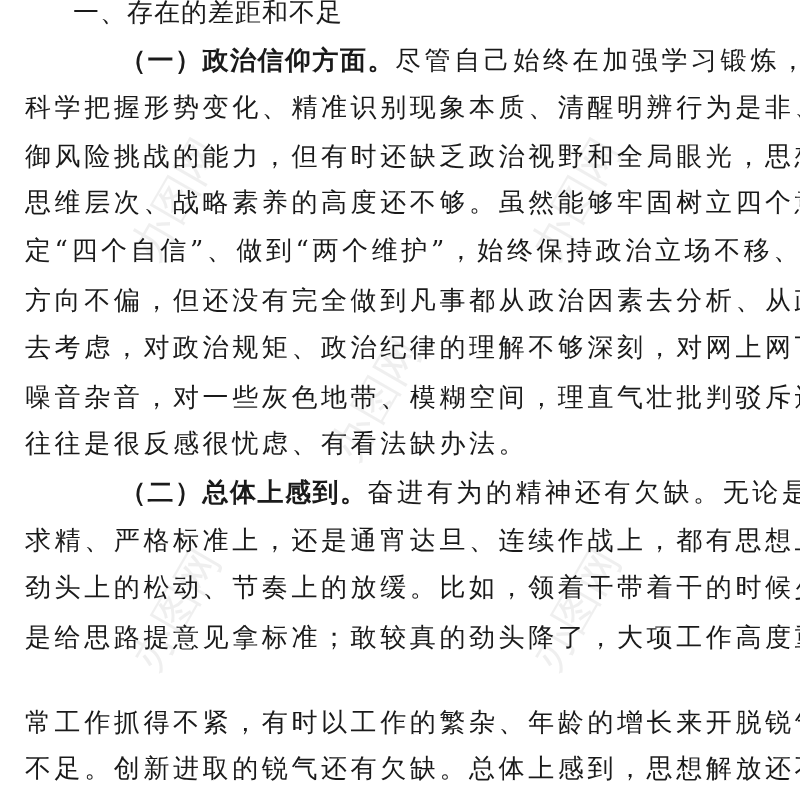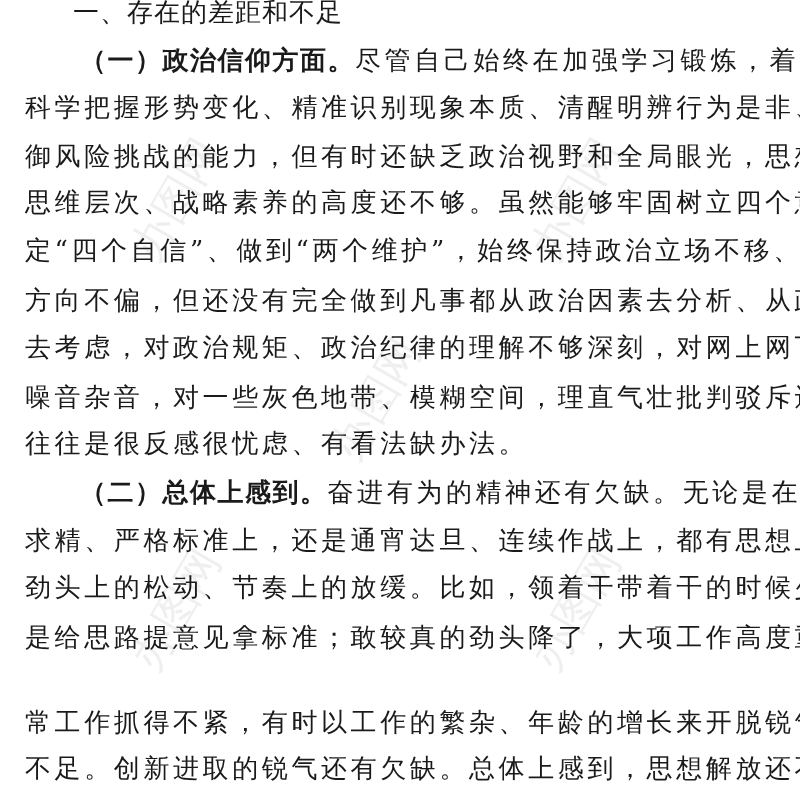--- a/index.html
+++ b/index.html
@@ -10,21 +10,21 @@
   .line {
     position:absolute; left:25px; width:760px; height:48px;
     font-size:26px; line-height:48px; white-space:nowrap; letter-spacing:3.6px;
     font-family: "DejaVu Serif", serif; font-weight:300;
   }
   .heading {
     position:absolute; left:73px; top:-12px; font-size:26px; line-height:48px;
     white-space:nowrap; letter-spacing:1px; font-family:"DejaVu Sans", sans-serif;
   }
   .indent { left:80px; width:700px; }
-  .bold { font-weight:bold; font-family:Liberation Mono, monospace; letter-spacing:1.5px; }
+  .bold { font-weight:bold; font-family:Liberation Mono, monospace; letter-spacing:1.5px;margin-left:40px; }
   .watermark {
     position:absolute; font-size:44px; color:#000; opacity:0.06;
     transform:rotate(-60deg); white-space:nowrap; pointer-events:none;
     font-family:"DejaVu Sans", sans-serif;
   }
 </style>
 </head>
 <body>
 
 <div class="watermark" style="left:110px;top:170px;">办图网</div>

